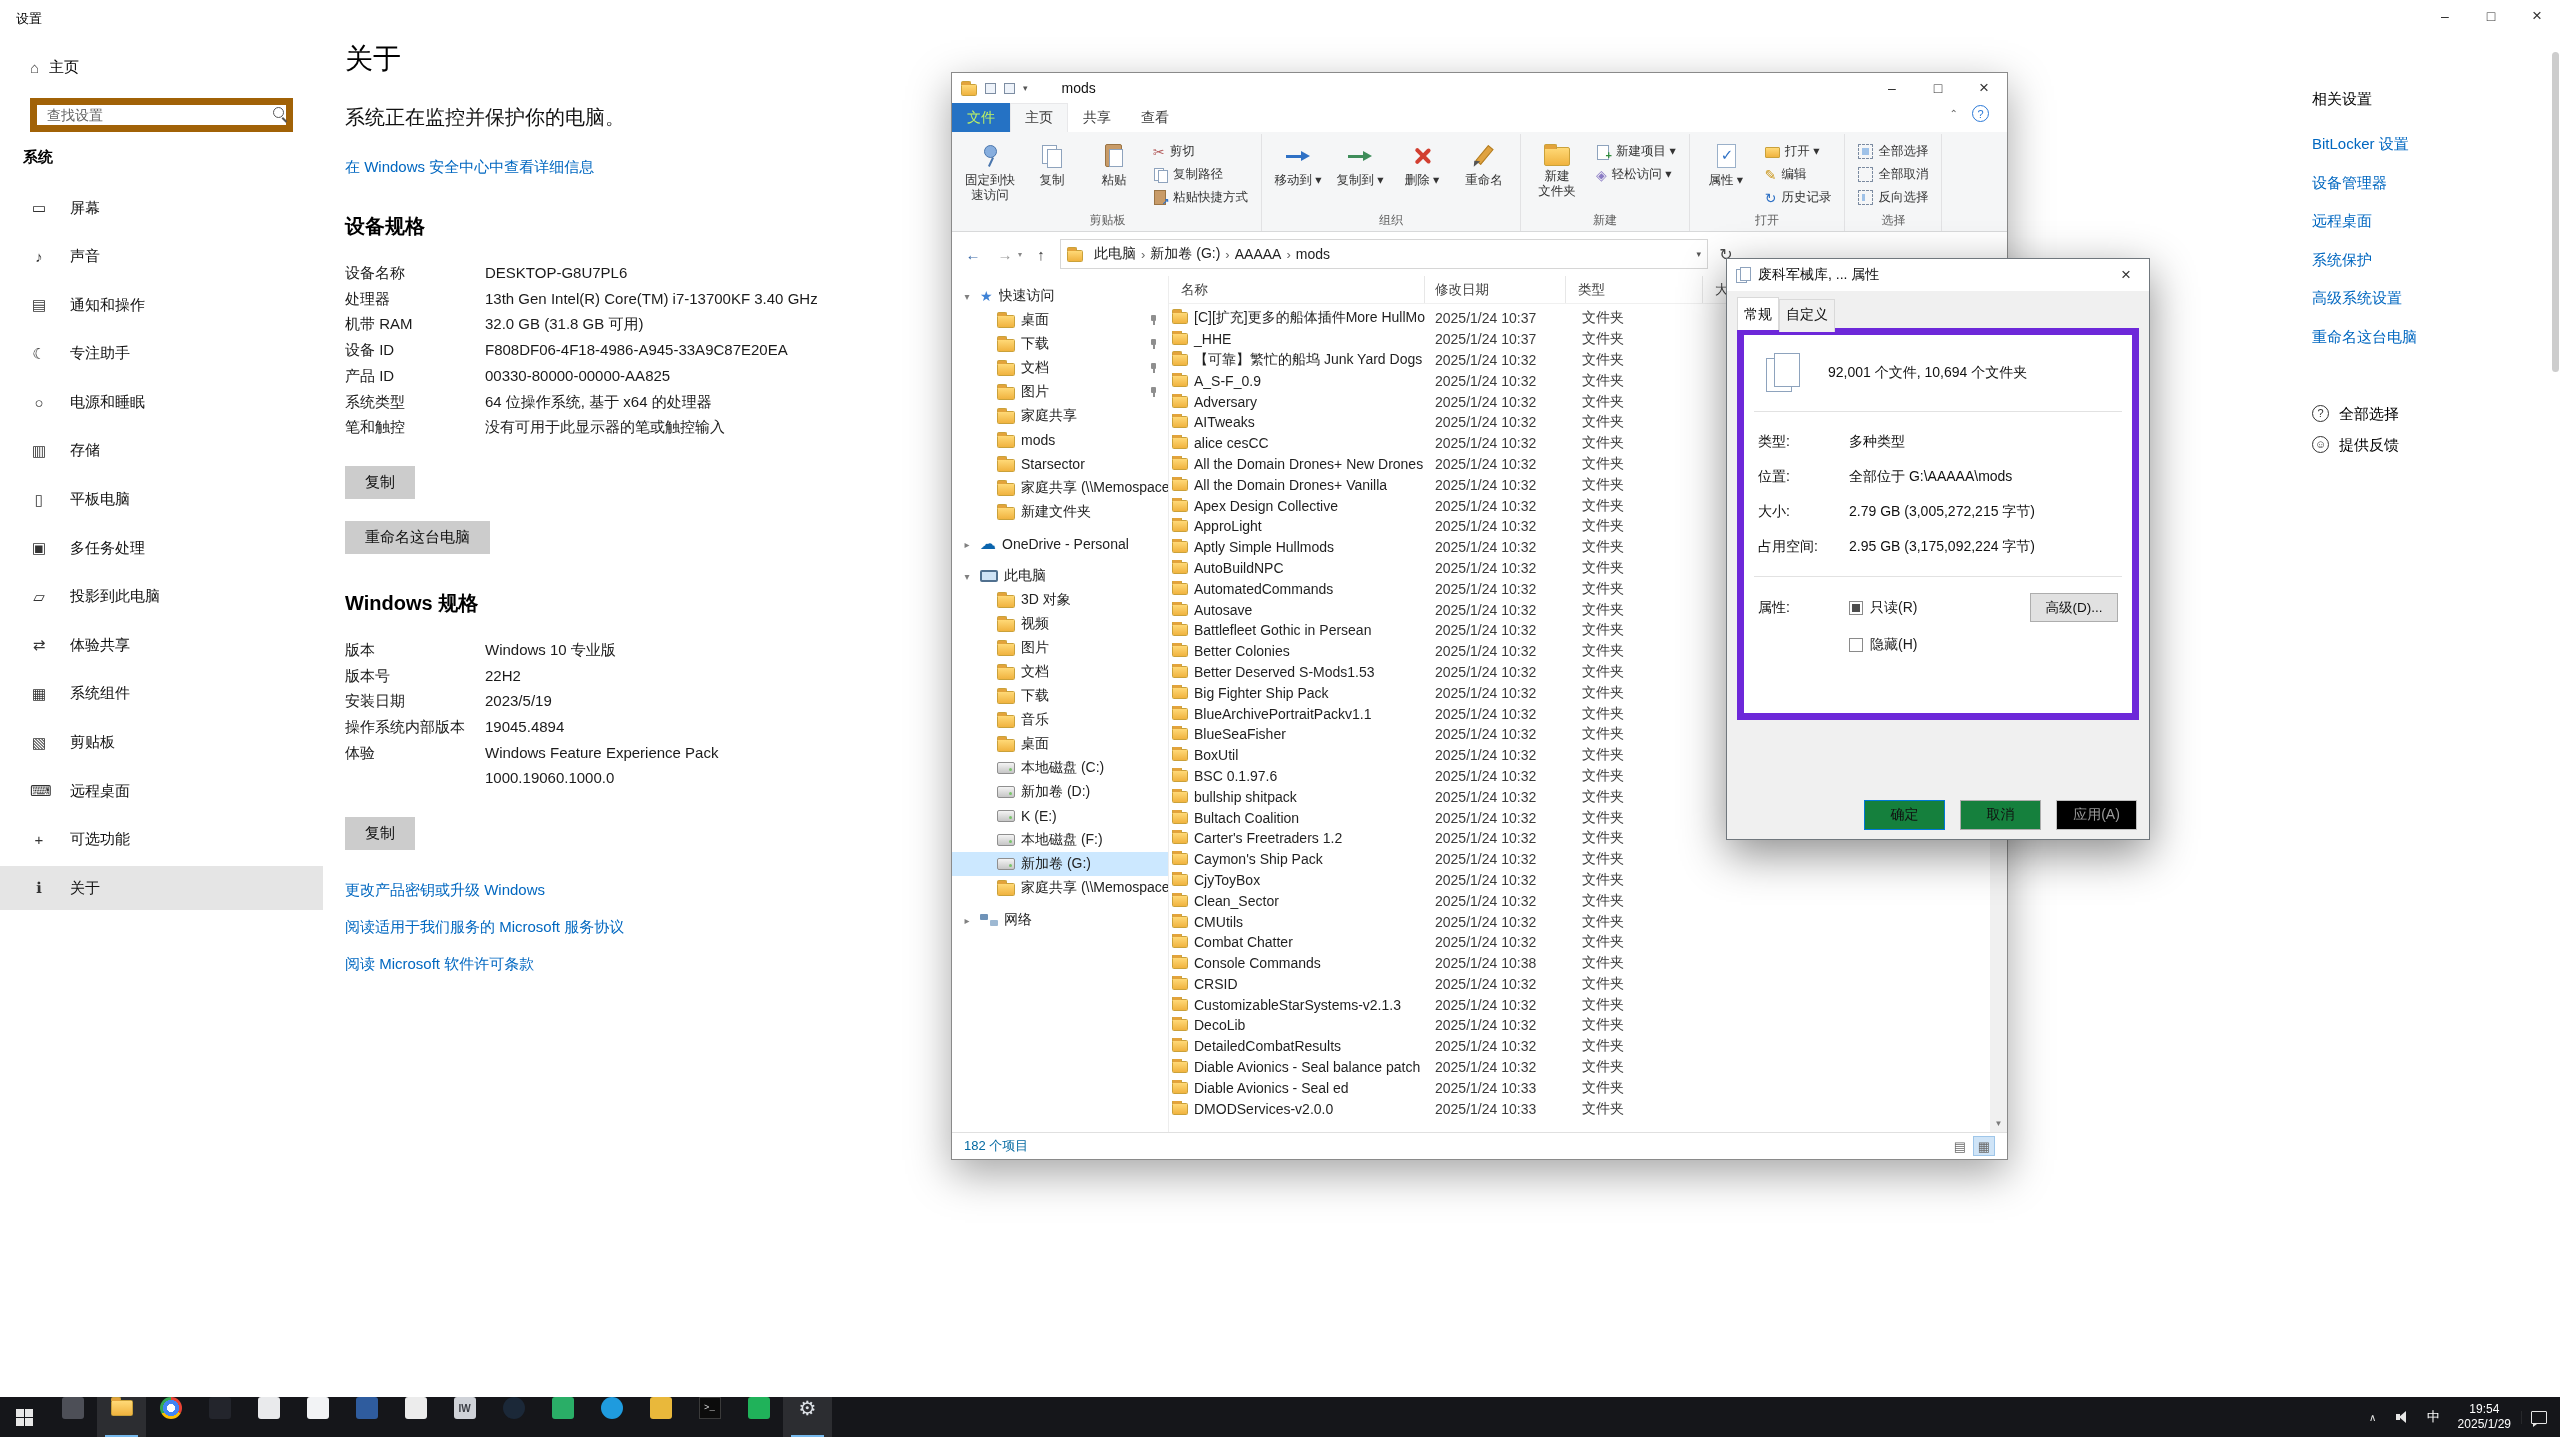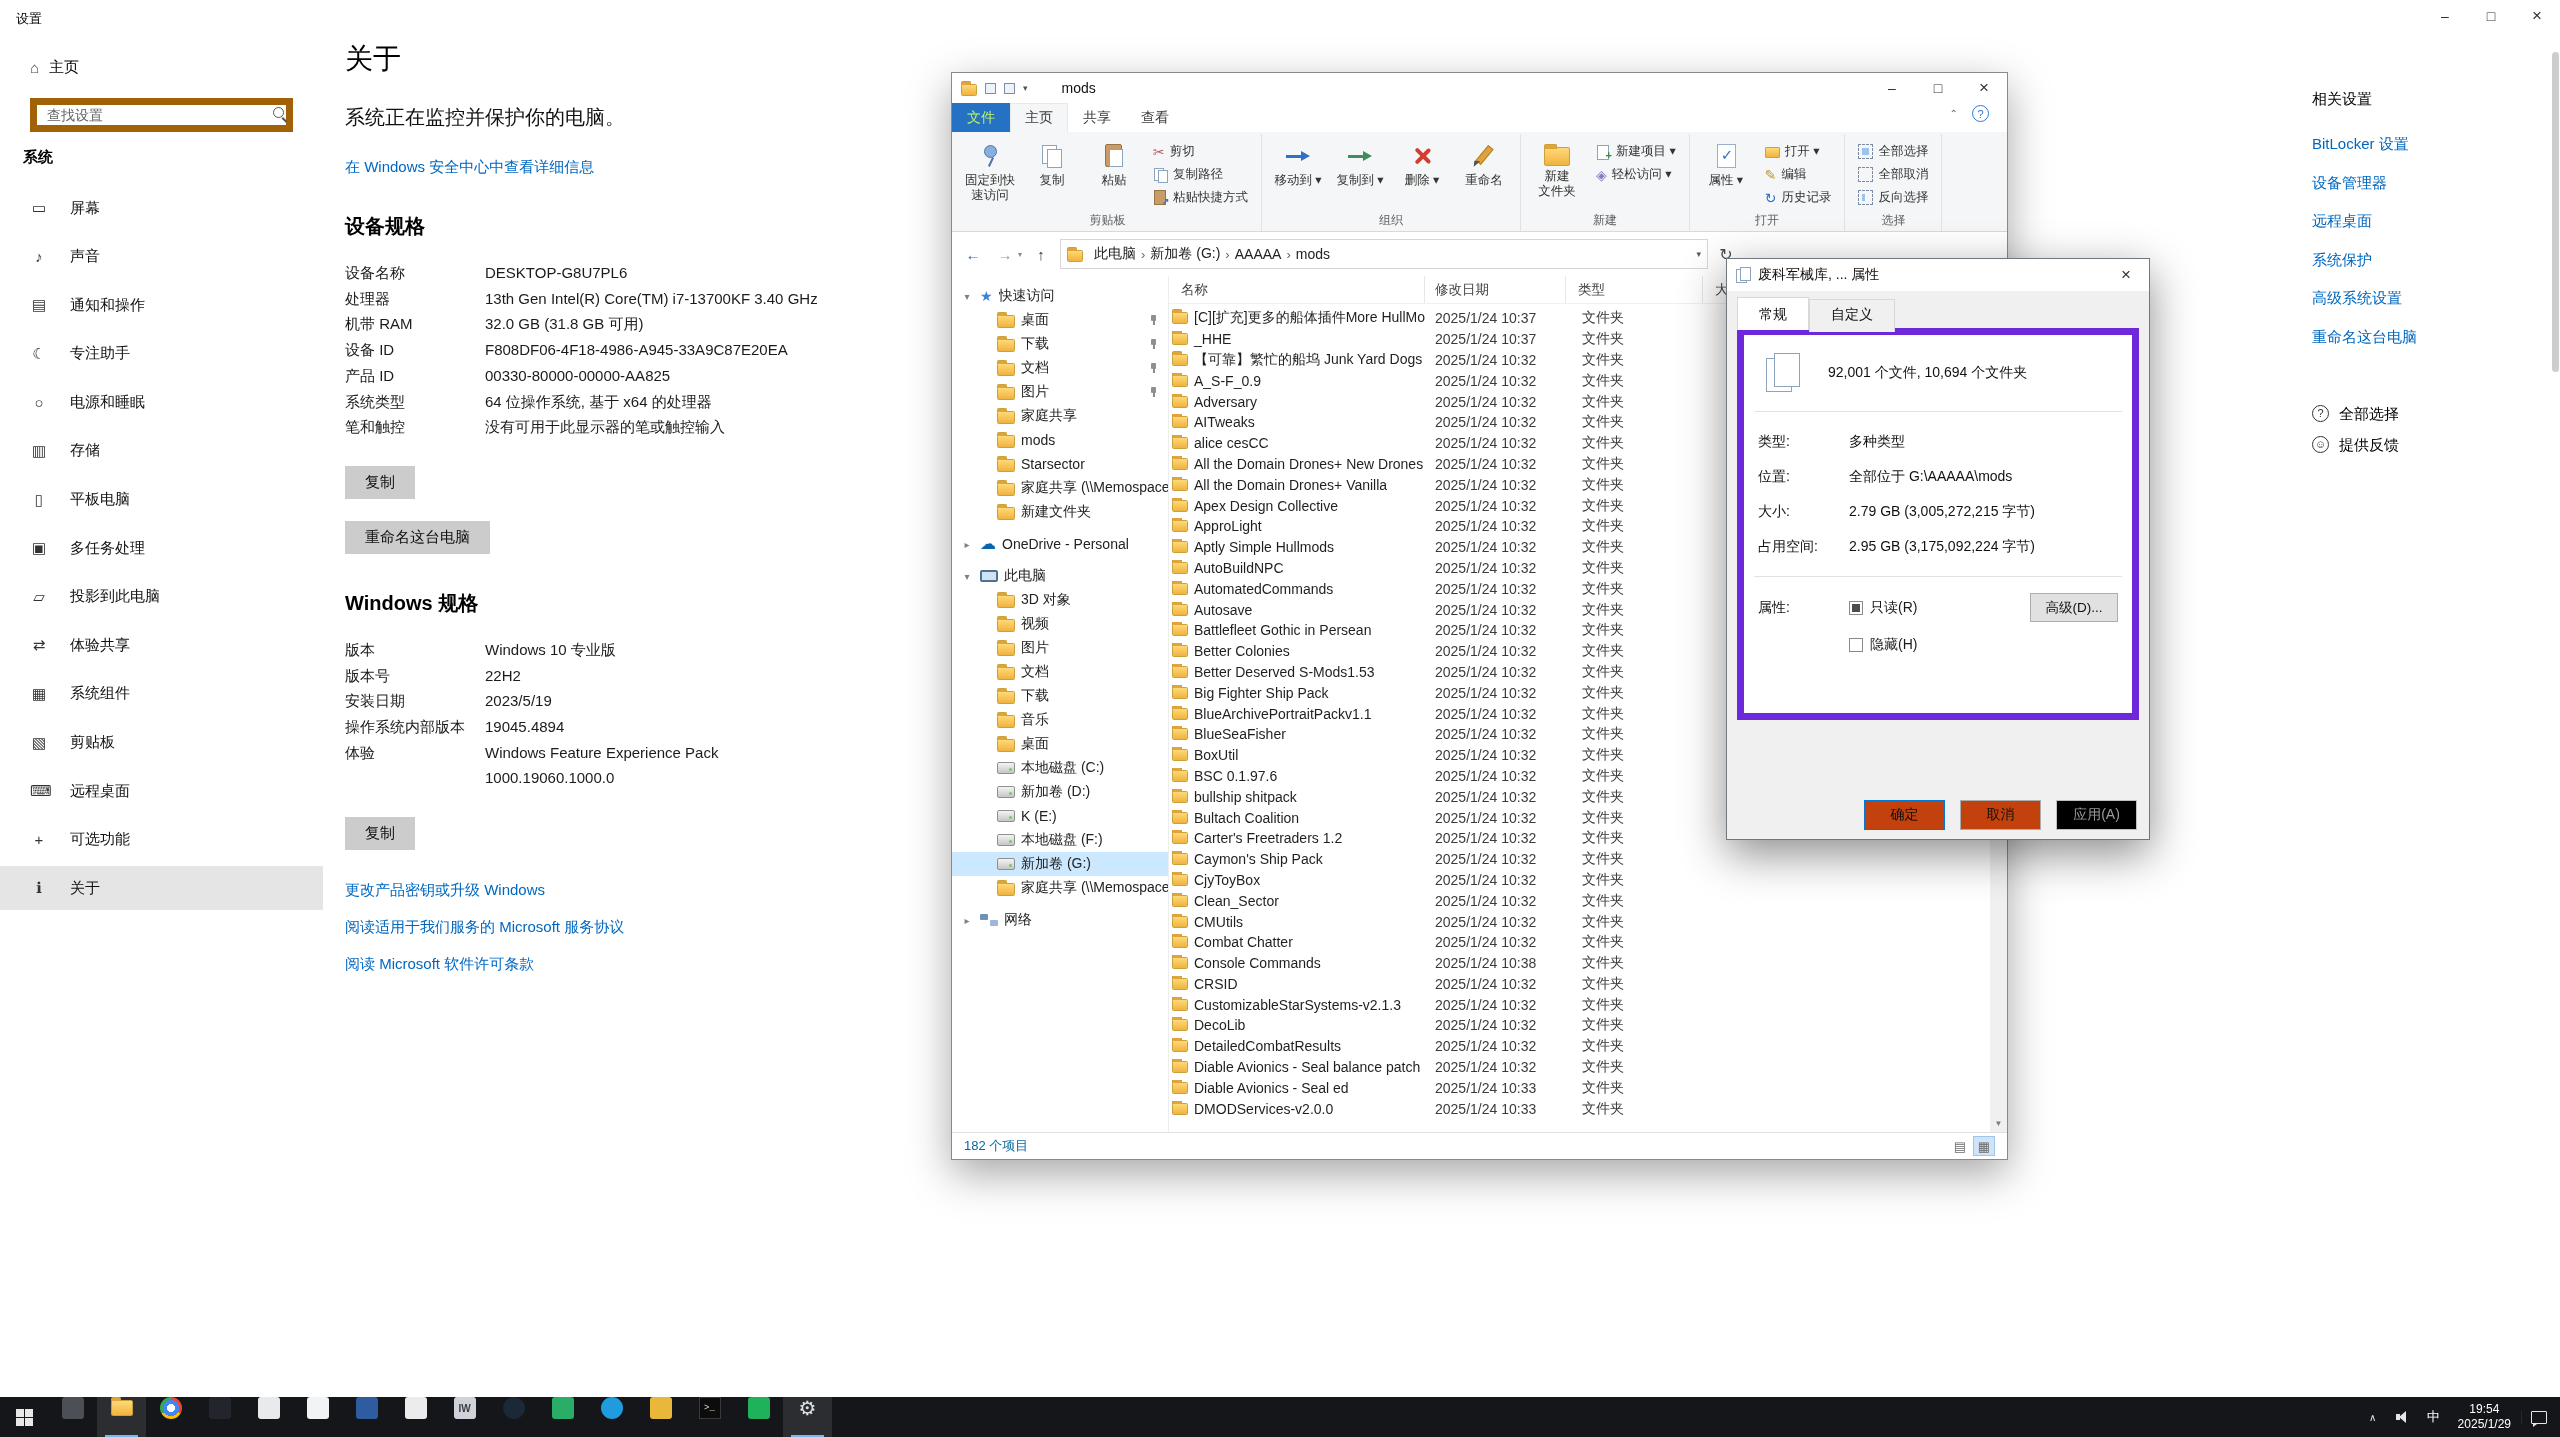--- a/index.html
+++ b/index.html
@@ -177,40 +177,40 @@
 
 
 #props{position:absolute;left:1726px;top:258px;width:424px;height:582px;background:#f0f0f0;border:1px solid #70777d;box-shadow:0 14px 42px rgba(0,0,0,.45)}
 .p-titlebar{height:32px;background:#fff;display:flex;align-items:center;padding-left:9px;gap:8px}
 .pfile-sm{position:relative;width:14px;height:16px;flex:none}
 .pfile-sm::before{content:"";position:absolute;left:0;top:2px;width:9px;height:12px;background:#fff;border:1px solid #8ea3bd}
 .pfile-sm::after{content:"";position:absolute;left:4px;top:0;width:9px;height:12px;background:#fff;border:1px solid #8ea3bd}
 .p-title{font-size:14px;color:#111;white-space:nowrap;overflow:hidden}
 .p-close{margin-left:auto;width:46px;height:32px;display:flex;align-items:center;justify-content:center;font-size:17px;color:#333}
 #p-tabs{position:absolute;left:10px;top:40px;display:flex;z-index:2}
-.p-tab{padding:6px 21px;font-size:14px;color:#111;background:#f0f0f0;border:1px solid #d9d9d9;border-bottom:none;cursor:default}
+.p-tab{padding:6px 6px;font-size:14px;color:#111;background:#f0f0f0;border:1px solid #d9d9d9;border-bottom:none;cursor:default}
 .p-tab.act{background:#fff;position:relative;top:-2px;padding-top:8px}
 .p-page{position:absolute;left:10px;right:10px;top:69px;height:392px;background:#fff;border:7px solid #6d28d9}
 .p-summary{display:flex;align-items:center;gap:28px;padding:18px 16px 6px 22px}
 .pfile-big{position:relative;width:34px;height:40px;flex:none}
 .pfile-big::before{content:"";position:absolute;left:0;top:5px;width:24px;height:32px;background:#fff;border:1px solid #8ea3bd}
 .pfile-big::after{content:"";position:absolute;left:8px;top:0;width:24px;height:32px;background:#fff;border:1px solid #8ea3bd}
 .p-sumtext{font-size:14px;color:#111}
 .p-sep{height:1px;background:#e2e2e2;margin:12px 10px}
 .p-row{display:flex;line-height:35px;padding-left:14px;font-size:14px}
 .p-lab{width:91px;color:#111;flex:none}
 .p-val{color:#111;white-space:nowrap}
 .p-attr{display:flex;align-items:center;padding-left:14px;margin-top:16px;font-size:14px}
 .p-attr .p-lab{align-self:center}
 .cb{width:14px;height:14px;border:1px solid #8a8a8a;background:#fff;display:inline-block;position:relative;margin-right:7px;flex:none}
 .cb.mixed::after{content:"";position:absolute;inset:2px;background:#4d4d4d}
 .adv-btn{margin-left:auto;margin-right:14px;width:88px;height:29px;background:#e1e1e1;border:1px solid #adadad;font-size:13.5px;color:#111;font-family:inherit}
 .p-attr2{display:flex;align-items:center;padding-left:105px;margin-top:14px;font-size:14px}
 .p-btns{position:absolute;right:12px;bottom:9px;display:flex;gap:15px}
-.p-btn{width:81px;height:30px;background:#c2410c;border:1px solid #adadad;font-size:14px;color:#111;font-family:inherit}
+.p-btn{width:81px;height:30px;background:#15803d;border:1px solid #adadad;font-size:14px;color:#111;font-family:inherit}
 .p-btn.def{border:1.6px solid #0078d7}
 .p-btn:disabled{color:#9b9b9b;border-color:#bfbfbf;background:#000000}
 
 
 #taskbar{position:absolute;left:0;right:0;bottom:0;height:40px;background:#15161a;display:flex;align-items:stretch;z-index:60}
 .tb-start{width:48px;display:flex;align-items:center;justify-content:center}
 .winlogo{width:17px;height:17px;display:grid;grid-template-columns:8px 8px;grid-template-rows:8px 8px;gap:1px}
 .winlogo span{background:#e8e8e8}
 #tb-apps{display:flex}
 .tb-app{width:49px;display:flex;justify-content:center;position:relative;cursor:default}

